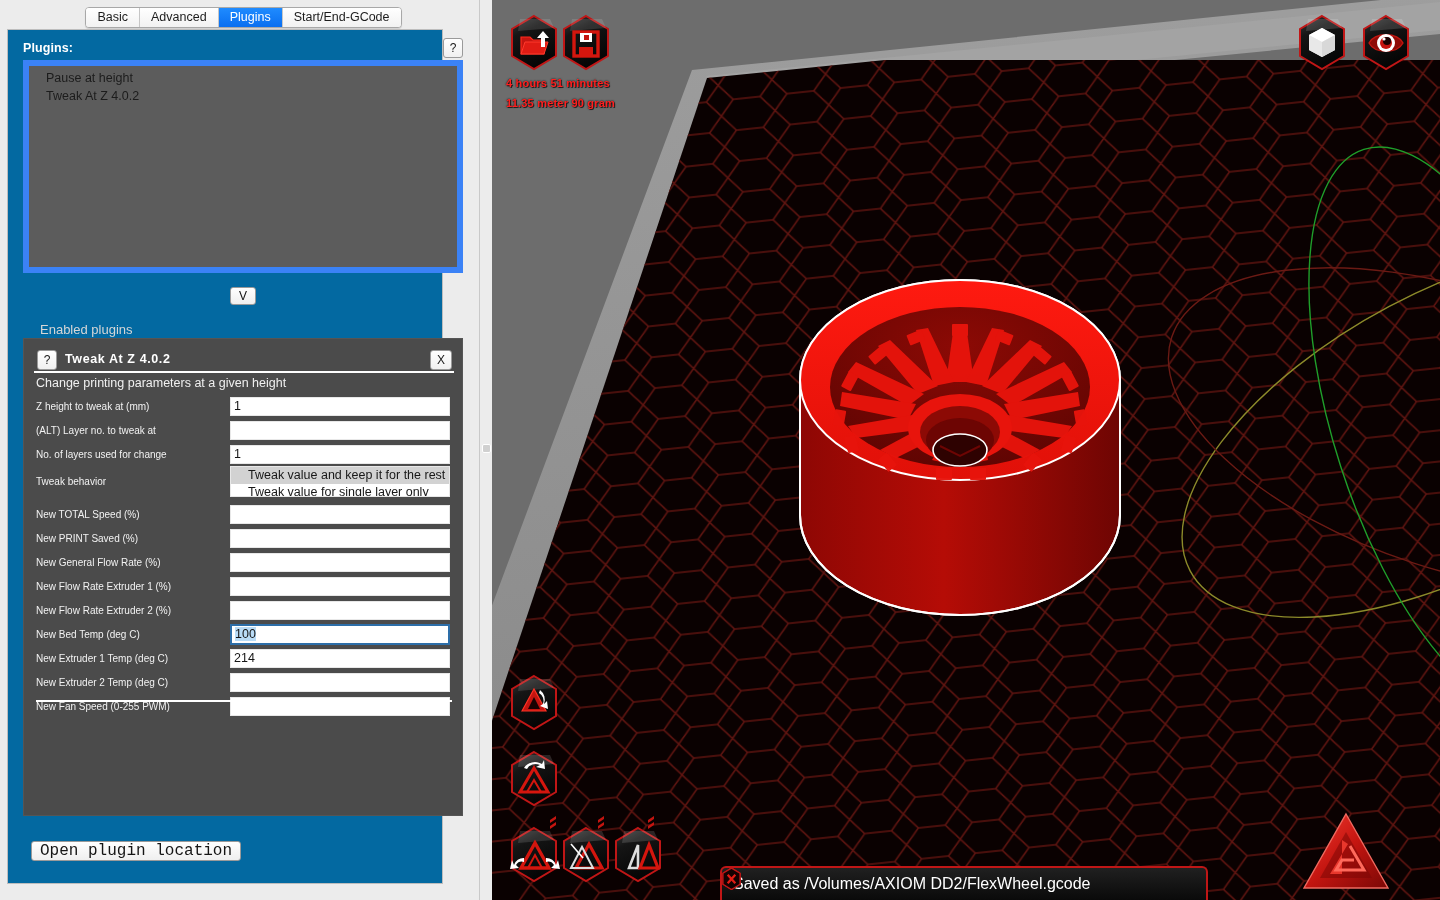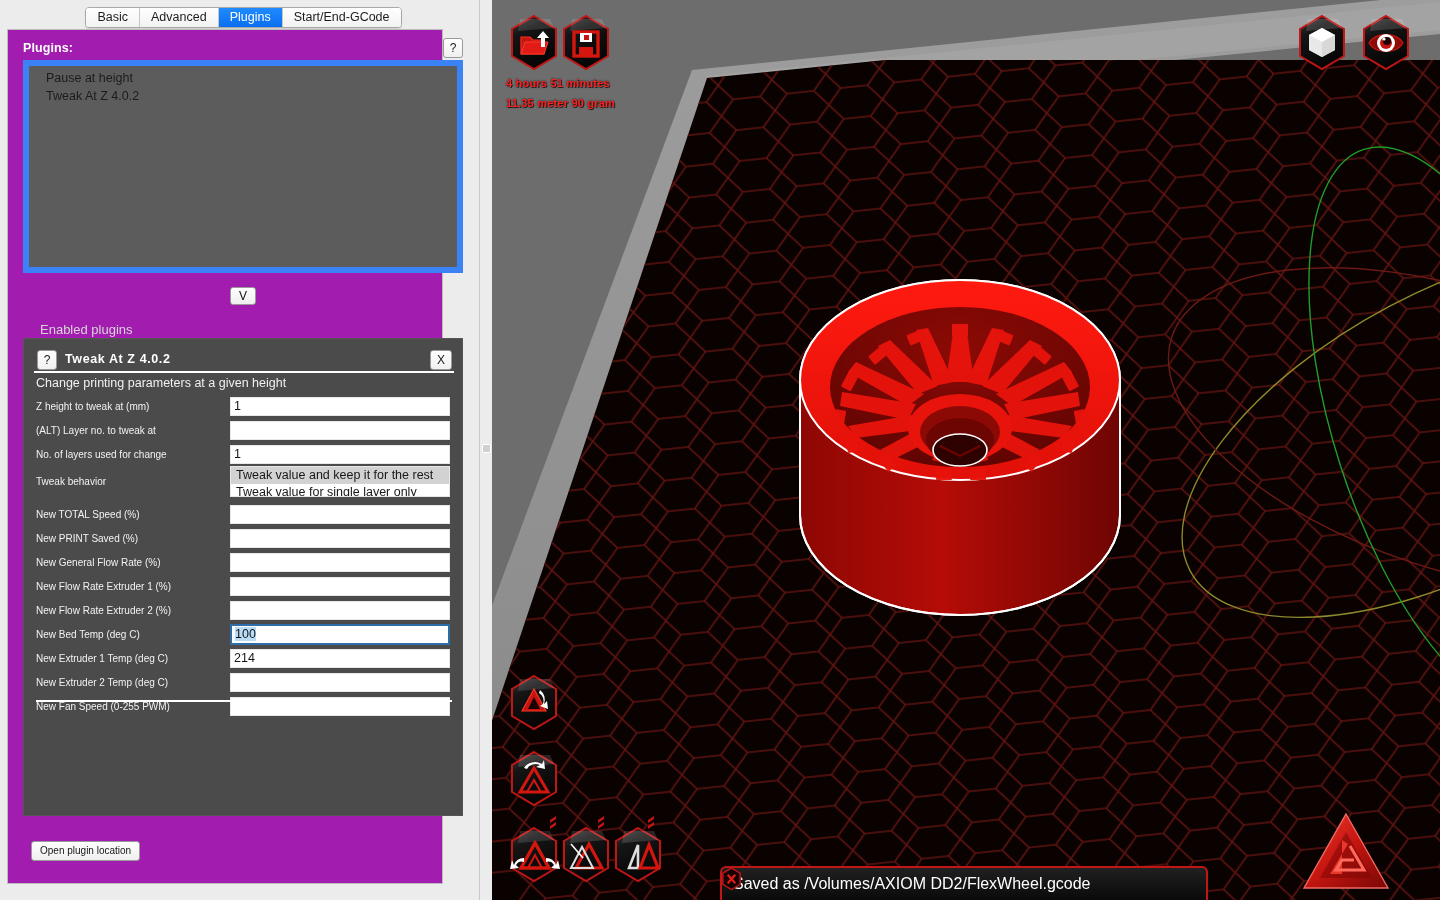--- a/index.html
+++ b/index.html
@@ -47,21 +47,21 @@
   }
   .tab:last-child { border-right: none; }
   .tab.active {
     background: linear-gradient(to bottom,#1f8bff,#0a6ff0);
     color: #fff;
   }
 
   #panel-body {
     position: absolute; left: 7px; top: 29px;
     width: 436px; height: 855px;
-    background: #a21caf;
+    background: #0369a1;
     border: 1px solid #bdbdbd;
   }
   #panel-inner {
     position: absolute; left: 7px; top: 6px;
     width: 456px; height: 843px;
   }
 
   .plugins-head {
     position: absolute; left: 8px; top: 5px;
     font-size: 12.5px; font-weight: bold; color: #ffffff;
@@ -183,38 +183,39 @@
   #tweak-behavior {
     position: relative;
     width: 220px; height: 31px;
     background: #ffffff;
     border: 1px solid #e8e8e8;
     overflow: hidden;
   }
   .combo-opt {
     font-size: 12.5px; color: #181818;
     height: 17px; line-height: 16px;
-    padding-left: 5px;
+    padding-left: 17px;
   }
   .combo-opt.sel { background: #d2d2d2; }
 
   #fields-rule {
     position: absolute; left: 2px; top: 351px;
     width: 416px; height: 2px; background: #fff;
   }
 
   #open-plugin-btn {
     position: absolute; left: 16px; bottom: 18px;
     height: 20px;
     padding: 0 8px;
     border: 1px solid #9a9a9a; border-radius: 3px;
     background: linear-gradient(to bottom,#ffffff,#efefef);
-    font-size: 10px; color: #151515;
+    font-size: 16px; color: #151515;
     line-height: 18px;
     cursor: default;
+    font-family: Liberation Mono, monospace;
   }
 
   
   #splitter {
     position: absolute; left: 479px; top: 0;
     width: 13px; height: 900px;
     background: #ececec;
     border-left: 1px solid #c9c9c9;
   }
   #splitter-grip {

